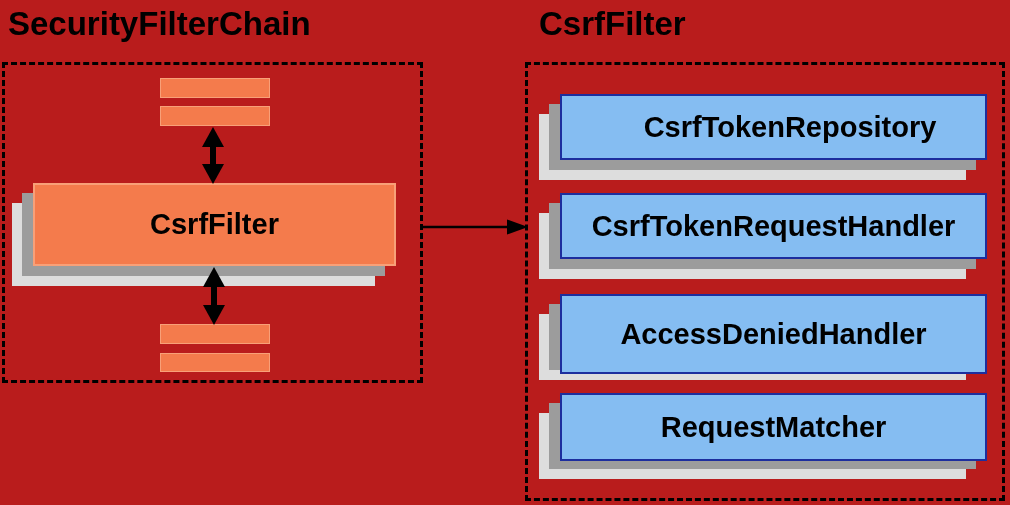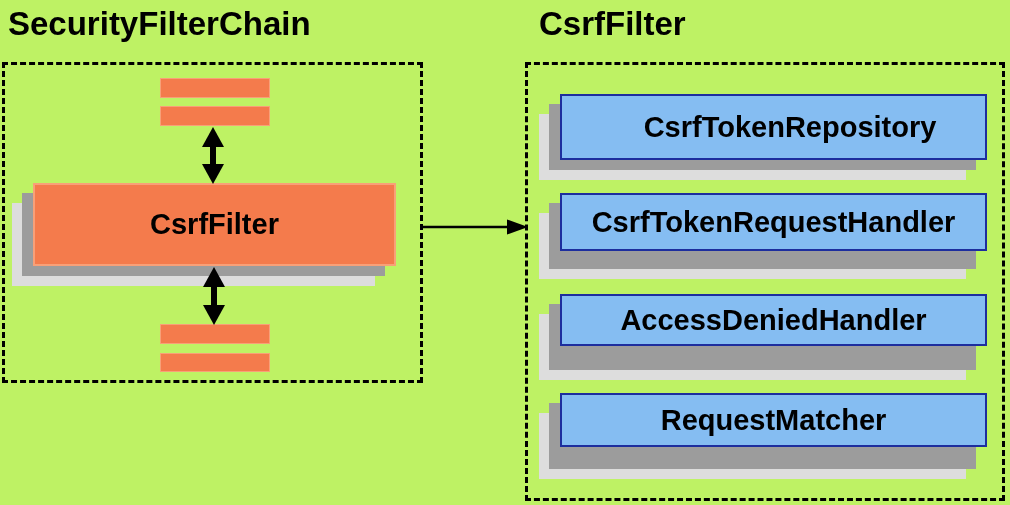--- a/index.html
+++ b/index.html
@@ -14,21 +14,21 @@
   }
   * { margin: 0; padding: 0; }
   body {
     background: #ffffff;
     font-family: "Liberation Sans", sans-serif;
   }
   .canvas {
     position: relative;
     width: 1010px;
     height: 505px;
-    background: #bef264;
+    background: #b91c1c;
     overflow: hidden;
   }
   .title {
     position: absolute;
     font-size: 33px;
     font-weight: bold;
     color: var(--text-color);
     white-space: nowrap;
   }
   .panel {
@@ -101,29 +101,29 @@
   <div class="bar" style="left:160px; top:353px; width:110px; height:19px;"></div>
 
   <div class="panel" style="left:525px; top:62px; width:480px; height:439px;"></div>
 
   <div class="shadow-b" style="left:539px; top:114px; width:427px; height:66px;"></div>
   <div class="shadow-a" style="left:549px; top:104px; width:427px; height:66px;"></div>
   <div class="node blue" style="left:560px; top:94px; width:427px; height:66px;padding-left:33px;">CsrfTokenRepository</div>
 
   <div class="shadow-b" style="left:539px; top:213px; width:427px; height:66px;"></div>
   <div class="shadow-a" style="left:549px; top:203px; width:427px; height:66px;"></div>
-  <div class="node blue" style="left:560px; top:193px; width:427px; height:58px;text-align:center;">CsrfTokenRequestHandler</div>
+  <div class="node blue" style="left:560px; top:193px; width:427px; height:66px;text-align:center;">CsrfTokenRequestHandler</div>
 
   <div class="shadow-b" style="left:539px; top:314px; width:427px; height:66px;"></div>
   <div class="shadow-a" style="left:549px; top:304px; width:427px; height:66px;"></div>
-  <div class="node blue" style="left:560px; top:294px; width:427px; height:52px;">AccessDeniedHandler</div>
+  <div class="node blue" style="left:560px; top:294px; width:427px; height:80px;">AccessDeniedHandler</div>
 
   <div class="shadow-b" style="left:539px; top:413px; width:427px; height:66px;"></div>
   <div class="shadow-a" style="left:549px; top:403px; width:427px; height:66px;"></div>
-  <div class="node blue" style="left:560px; top:393px; width:427px; height:54px;">RequestMatcher</div>
+  <div class="node blue" style="left:560px; top:393px; width:427px; height:68px;">RequestMatcher</div>
 
   <svg class="arrow-layer" viewBox="0 0 1010 505">
 
     <g>
       <polygon points="213,127 202,147 224,147"></polygon>
       <line x1="213" y1="145" x2="213" y2="166" stroke-width="6"></line>
       <polygon points="213,184 202,164 224,164"></polygon>
     </g>
 
     <g>

